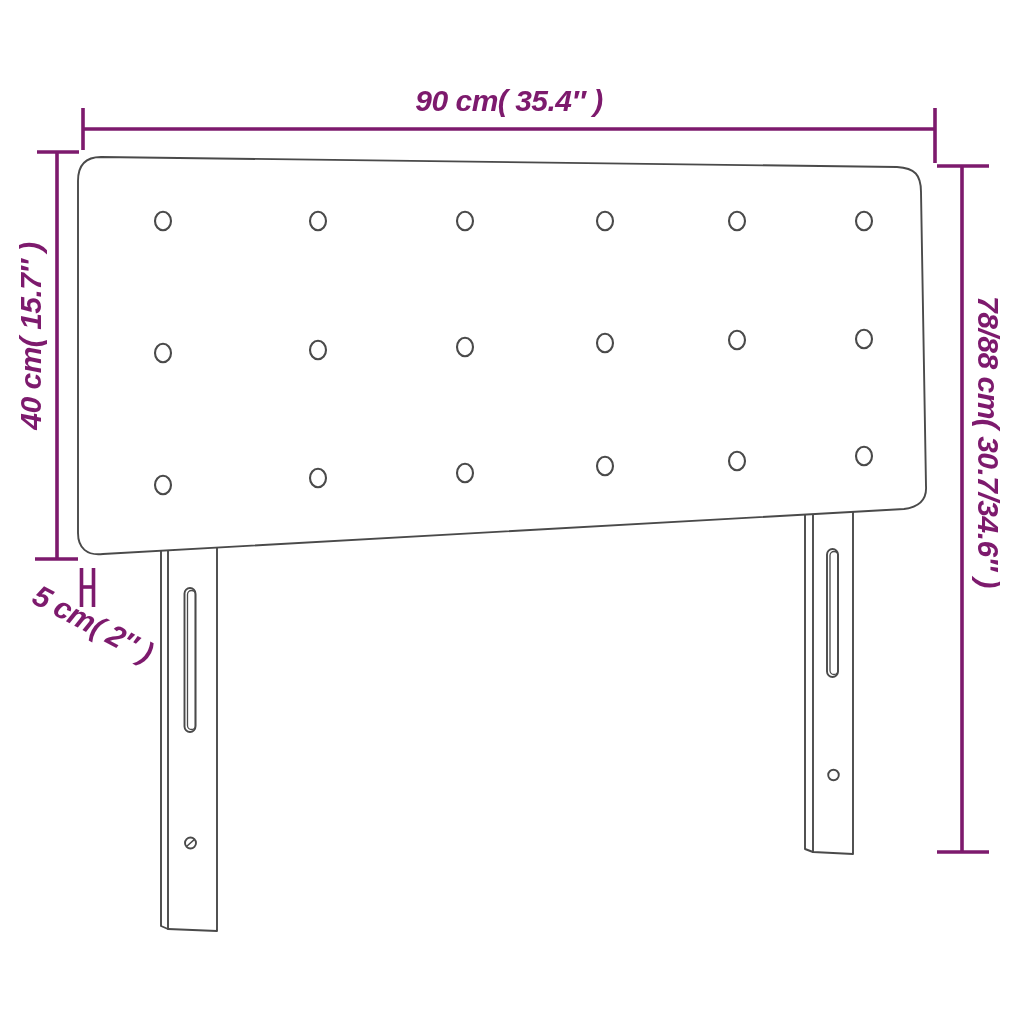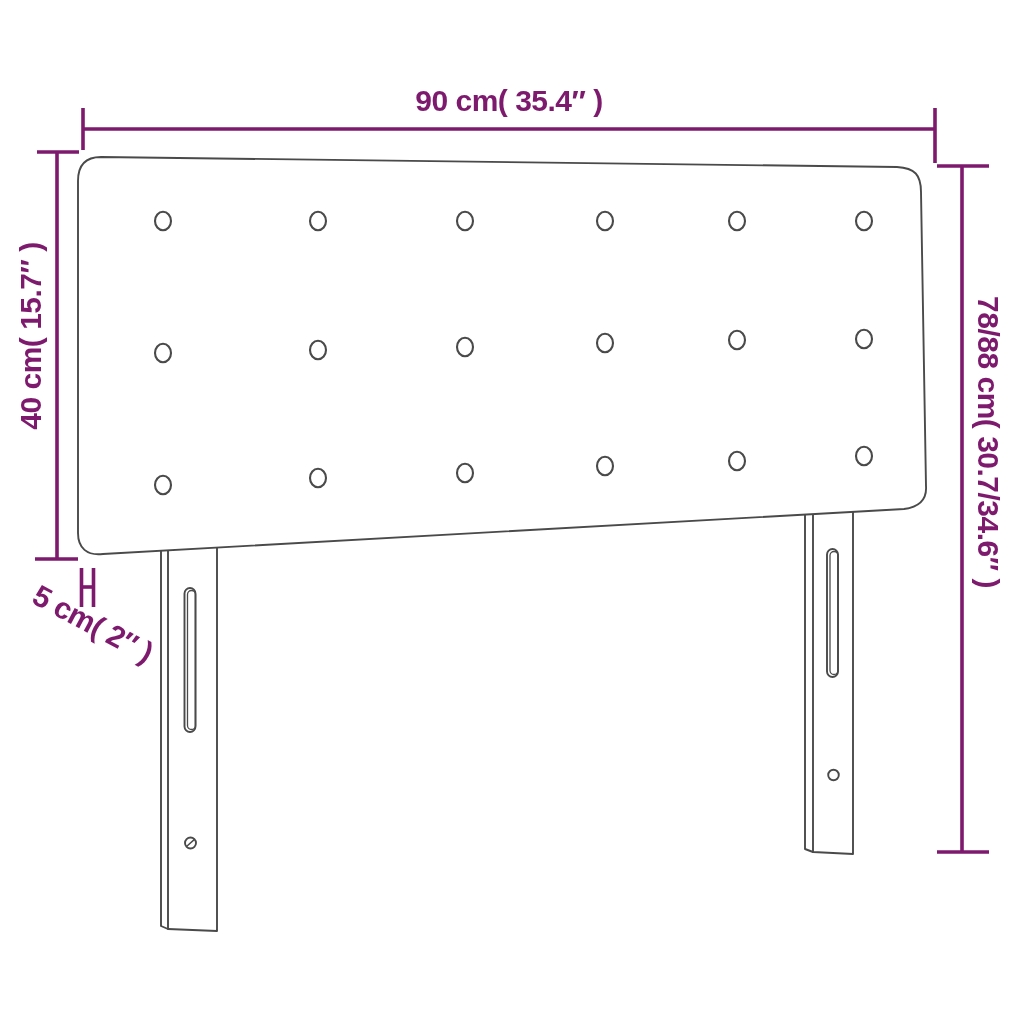--- a/index.html
+++ b/index.html
@@ -3,21 +3,21 @@
 <meta charset="utf-8">
 <style>
   :root{
     --accent:#7d1a6d;
     --outline:#4a4a4a;
     --bg:#ffffff;
   }
   html,body{margin:0;padding:0;background:var(--bg);}
   .stage{
     position:relative;width:1024px;height:1008px;background:var(--bg);
-    overflow:hidden;font-family:"Liberation Sans","DejaVu Sans",sans-serif;
+    overflow:hidden;font-family:"Liberation Sans","DejaVu Sans",sans-serif;font-style:italic;
   }
   svg{display:block;}
   .outline{stroke:var(--outline);fill:none;stroke-width:1.9px;}
   .outline .filled{fill:#ffffff;}
   .dims{stroke:var(--accent);stroke-width:3.6px;fill:none;stroke-linecap:butt;}
   .dim-labels text{
     font-family:"Liberation Sans","DejaVu Sans",sans-serif;
     font-weight:700;font-size:30px;letter-spacing:-0.5px;
     fill:var(--accent);stroke:none;
   }

